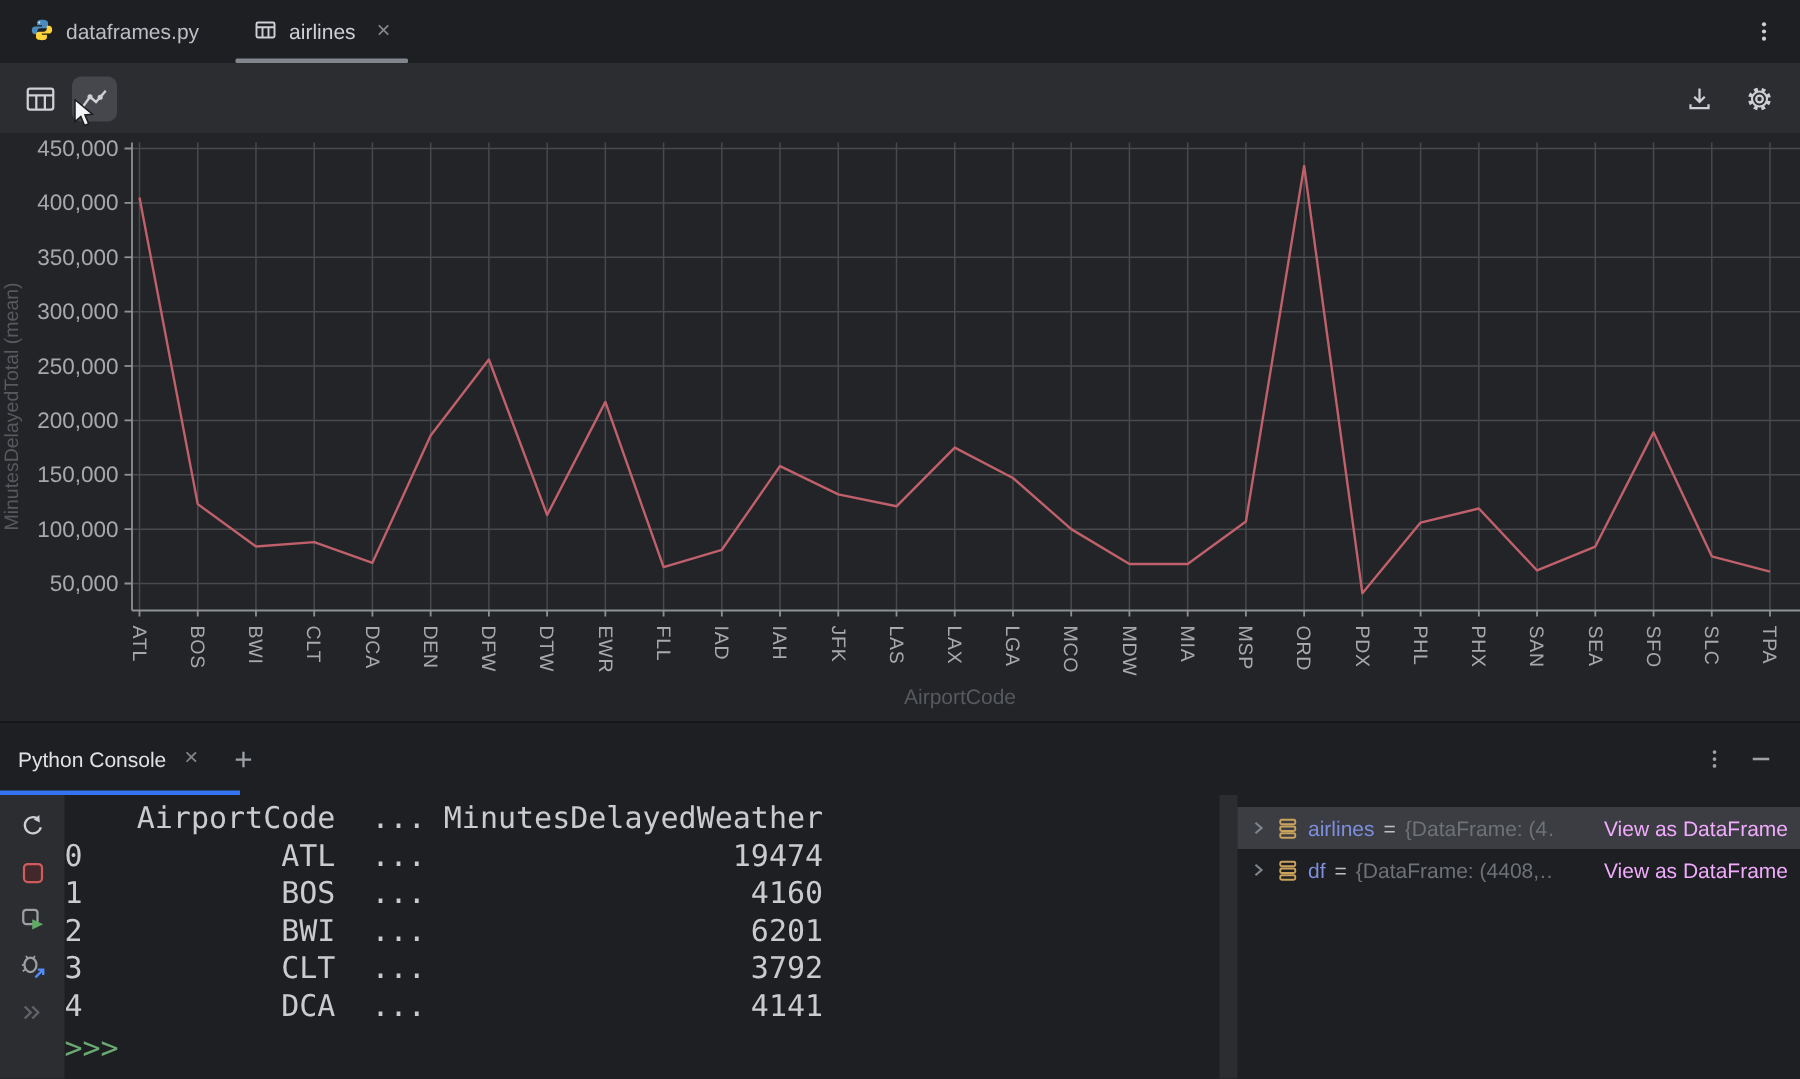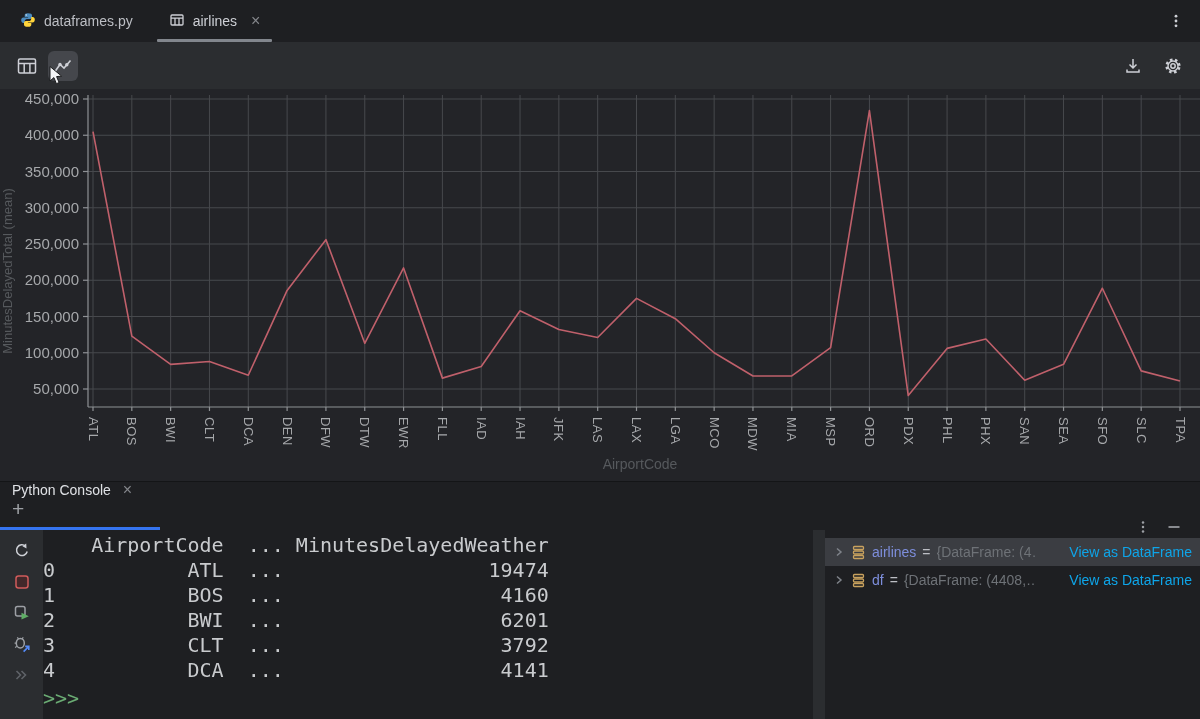--- a/index.html
+++ b/index.html
@@ -21,41 +21,41 @@
   .toolbar { position:absolute; top:42px; left:0; right:0; height:47px; background:#2b2d30; display:flex; align-items:center; padding:0 12px; box-sizing:border-box; gap:6px; }
   .tbtn { width:30px; height:30px; display:flex; align-items:center; justify-content:center; border-radius:6px; }
   .tbtn.selected { background:#45474c; }
   .toolbar-right { margin-left:auto; display:flex; gap:10px; align-items:center; }
   
   .chart-region { position:absolute; top:89px; left:0; right:0; height:392px; background:#232428; }
   .chart-region svg { display:block; }
   .cursor { position:absolute; left:49px; top:66px; z-index:40; }
   
   .console-panel { position:absolute; top:481px; left:0; right:0; bottom:0; background:#1e1f22; border-top:1px solid #141517; }
-  .console-header { height:48px; position:relative; display:flex; align-items:flex-start;flex-direction:column; }
+  .console-header { height:48px; position:relative; display:flex; align-items:center; }
   .console-tab { display:flex; align-items:center; gap:12px; padding:0 12px; font-size:14px; color:#dfe1e5; height:100%; }
   .console-tab .close { color:#85878c; font-size:16px; line-height:1; }
   .console-add { font-size:21px; font-weight:300; color:#9da0a5; padding:0 12px; line-height:1; }
   .console-header-right { margin-left:auto; display:flex; align-items:center; gap:16px; padding-right:18px; }
   .console-underline { position:absolute; left:0; bottom:0; width:160px; height:3px; background:#3574f0; }
   .console-body { display:flex; height:189px; }
   .gutter { width:43px; background:#2b2d30; display:flex; flex-direction:column; align-items:center; padding-top:12px; gap:13px; box-sizing:border-box; flex:none; }
   .gbtn { width:18px; height:18px; display:flex; align-items:center; justify-content:center; }
   .console-out { flex:1; min-width:0; font-family:"DejaVu Sans Mono", monospace; font-size:20px; line-height:25px; color:#c9cbce; }
   .console-out pre { margin:0; padding:3px 0 0 0; font:inherit; white-space:pre; }
   .prompt { color:#6aab73; font-weight:bold; }
   .splitter { width:12px; background:#2b2d30; flex:none; }
   .vars { width:375px; box-sizing:border-box; padding-top:8px; font-size:14px; flex:none; }
   .var-row { height:28px; display:flex; align-items:center; padding:0 8px; gap:6px; }
   .var-row.selected { background:#3b3d42; }
   .var-row .icon { display:flex; align-items:center; }
   .var-name { color:#7d8edc; }
   .var-eq { color:#bcbec4; }
   .var-value { color:#6e7277; flex:1; white-space:nowrap; overflow:hidden; }
-  .var-link { color:#0ea5e9; white-space:nowrap;margin-left:28px; }
+  .var-link { color:#f0abfc; white-space:nowrap;margin-left:28px; }
   .var-label { color:#dfe1e5; }
 </style>
 </head>
 <body>
 
 <div class="tabbar">
   <div class="tab first">
     <span class="icon">
       <svg width="16" height="16" viewBox="0 0 16 16">
         <path d="M7.9 1.2c-2.4 0-3.2.9-3.2 2.1v1.6h3.4v.7H3.3c-1.2 0-2.1 1-2.1 2.6 0 1.6.9 2.7 2.1 2.7h1.5V9c0-1.1.9-2.1 2.1-2.1h3.3c1 0 1.8-.8 1.8-1.9V3.3c0-1.2-1-2.1-4.1-2.1z" fill="#4b8bbe"></path>

